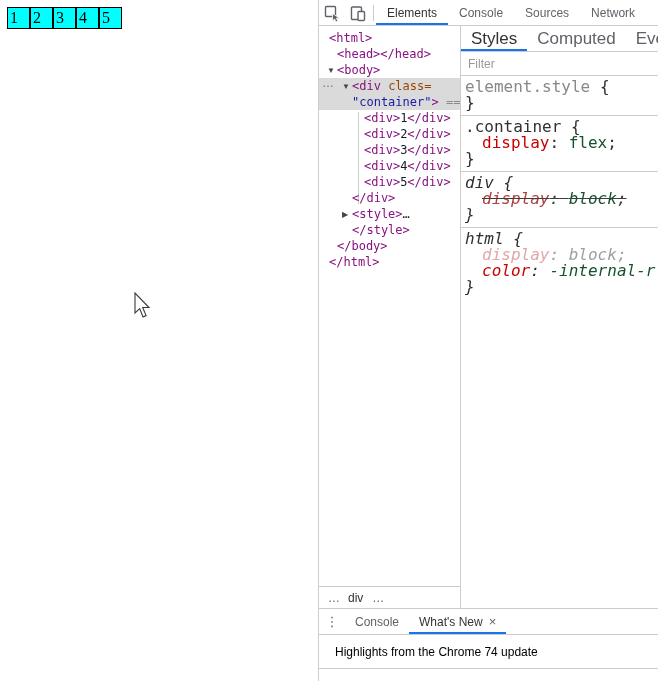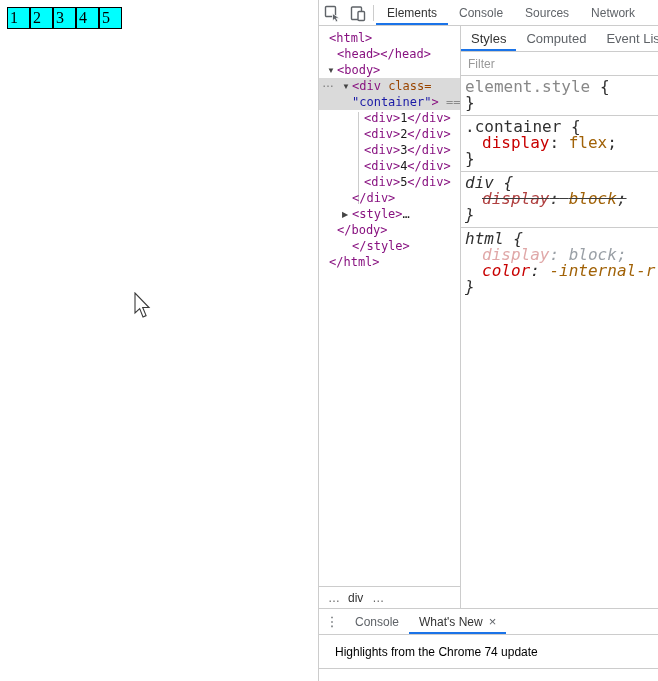--- a/index.html
+++ b/index.html
@@ -38,35 +38,35 @@
   .guide-line{position:absolute;left:39px;top:86px;width:1px;height:92px;background:#ccc;}
 
   .breadcrumb{height:21px;border-top:1px solid #ccc;display:flex;align-items:center;
               font-size:12px;color:#333;flex:0 0 auto;}
   .crumb-ellipsis{color:#666;padding:0 9px;letter-spacing:-1px;}
   .crumb-node{color:#333;}
 
   .styles-panel{flex:1;border-left:1px solid #ccc;overflow:hidden;display:flex;flex-direction:column;}
   .sp-tabs{height:25px;border-bottom:1px solid #ccc;display:flex;align-items:center;
            overflow:hidden;flex:0 0 auto;}
-  .sp-tab{padding:0 10px;height:25px;display:flex;align-items:center;font-size:13px;
+  .sp-tab{padding:0 10px;height:25px;display:flex;align-items:center;font-size:17px;
           color:#5f6368;white-space:nowrap;}
   .sp-tab.sel{color:#333;box-shadow:inset 0 -2px 0 #1a73e8;}
   .filter-row{height:23px;border-bottom:1px solid #ccc;display:flex;align-items:center;flex:0 0 auto;}
   .filter-input{border:none;outline:none;width:100%;font-size:12px;padding:0 0 0 7px;
                 font-family:"Liberation Sans",sans-serif;color:#be185d;background:transparent;}
   .filter-input::placeholder{color:#999;}
 
   .css-section{border-bottom:1px solid #ccc;padding:3px 2px 4px 4px;
                font-family:"DejaVu Sans Mono",monospace;font-size:16px;color:#303030;}
   .css-line{line-height:16px;white-space:pre;overflow:hidden;}
   .css-decl{padding-left:17px;}
   .sel-gray{color:#888;}
   .prop-name{color:#c80000;}
-  .prop-val{color:#a16207;}
+  .prop-val{color:#14532d;}
   .ua{font-style:italic;}
   .strike{text-decoration:line-through;color:#3c3c3c;}
   .strike .prop-name{color:#b04040;}
   .faded .prop-name{color:#e0a8a8;}
   .faded .prop-val,.faded .punct{color:#9aa0a6;}
   .inherited-bar{border-bottom:1px solid #ccc;height:23px;display:flex;align-items:center;
                  font-size:12px;color:#444;padding-left:5px;}
   .node-chip{display:inline-block;border:1px solid #ccc;margin-left:5px;padding:0 3px;
              font-family:"DejaVu Sans Mono",monospace;font-size:11px;color:#881280;line-height:14px;}
 
@@ -128,22 +128,22 @@
           <div class="tree-row" style="padding-left: 18px;"><span class="arrow">▼</span><span class="tk-tag">&lt;body&gt;</span></div>
           <div class="tree-row sel" style="padding-left: 33px;"><span class="row-dots">…</span><span class="arrow">▼</span><span class="tk-tag">&lt;div </span><span class="tk-attr">class=</span></div>
           <div class="tree-row sel" style="padding-left: 33px;"><span class="tk-val">"container"</span><span class="tk-tag">&gt;</span><span class="tk-gray"> == $0</span></div>
           <div class="tree-row" style="padding-left: 45px;"><span class="tk-tag">&lt;div&gt;</span><span class="tk-plain">1</span><span class="tk-tag">&lt;/div&gt;</span></div>
           <div class="tree-row" style="padding-left: 45px;"><span class="tk-tag">&lt;div&gt;</span><span class="tk-plain">2</span><span class="tk-tag">&lt;/div&gt;</span></div>
           <div class="tree-row" style="padding-left: 45px;"><span class="tk-tag">&lt;div&gt;</span><span class="tk-plain">3</span><span class="tk-tag">&lt;/div&gt;</span></div>
           <div class="tree-row" style="padding-left: 45px;"><span class="tk-tag">&lt;div&gt;</span><span class="tk-plain">4</span><span class="tk-tag">&lt;/div&gt;</span></div>
           <div class="tree-row" style="padding-left: 45px;"><span class="tk-tag">&lt;div&gt;</span><span class="tk-plain">5</span><span class="tk-tag">&lt;/div&gt;</span></div>
           <div class="tree-row" style="padding-left: 33px;"><span class="tk-tag">&lt;/div&gt;</span></div>
           <div class="tree-row" style="padding-left: 33px;"><span class="arrow">▶</span><span class="tk-tag">&lt;style&gt;</span><span class="tk-plain">…</span></div>
+          <div class="tree-row" style="padding-left: 33px;"><span class="tk-tag">&lt;/style&gt;</span></div>
           <div class="tree-row" style="padding-left: 18px;"><span class="tk-tag">&lt;/body&gt;</span></div>
-          <div class="tree-row" style="padding-left: 33px;"><span class="tk-tag">&lt;/style&gt;</span></div>
           <div class="tree-row" style="padding-left: 10px;"><span class="tk-tag">&lt;/html&gt;</span></div>
         </div>
       <div class="breadcrumb">
         <span class="crumb-ellipsis">…</span>
         <span class="crumb-node">div</span>
         <span class="crumb-ellipsis">…</span>
       </div>
     </div>
 
     <div class="styles-panel">

